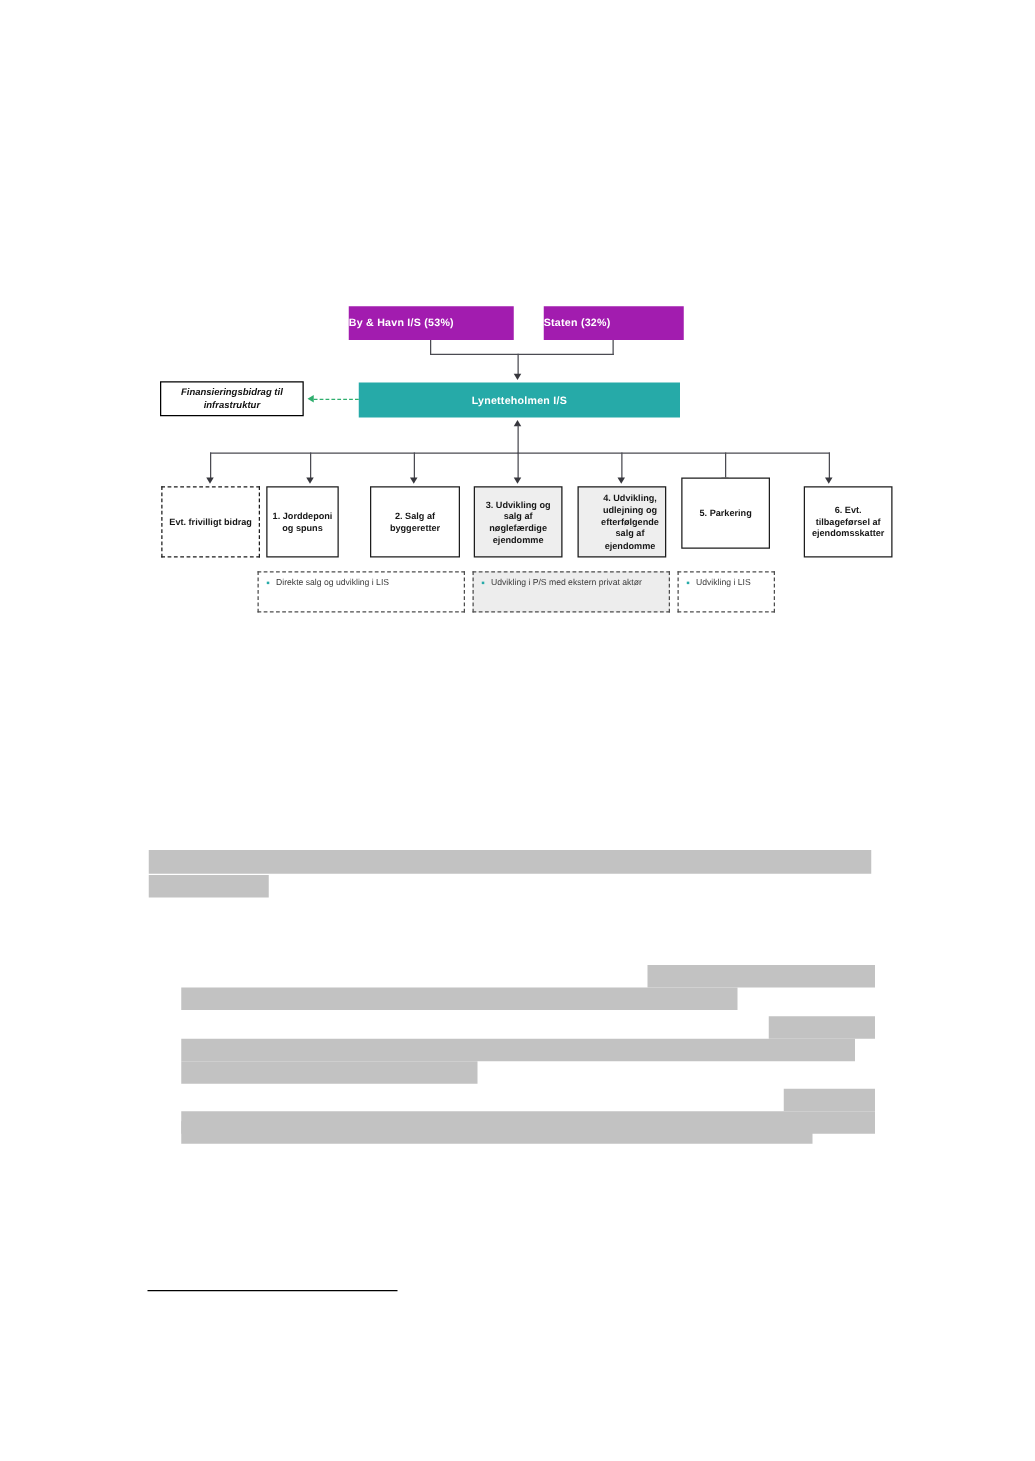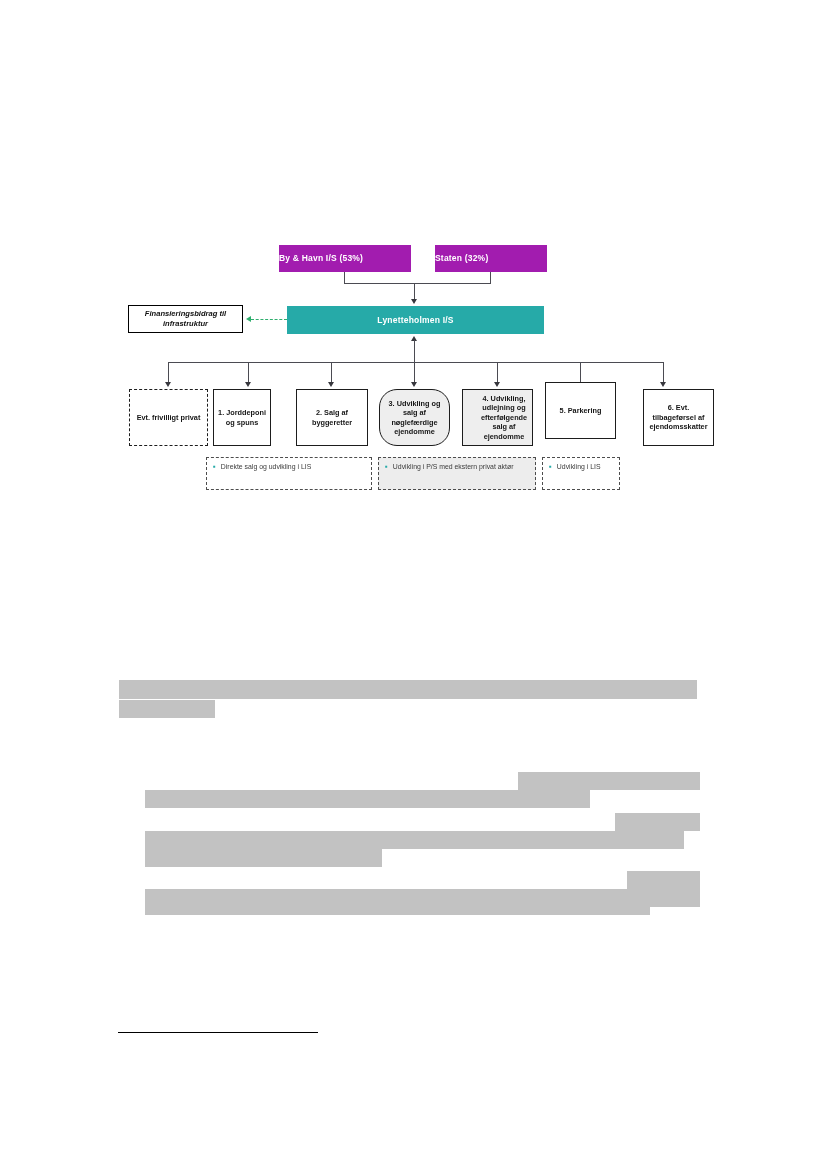--- a/index.html
+++ b/index.html
@@ -189,32 +189,32 @@
     <div class="abs vline" style="left:497px; top:362px; width:1.2px; height:21px;"></div>
     <div class="abs arrow-down" style="left:494px; top:382px;"></div>
 
     <div class="abs vline" style="left:580px; top:362px; width:1.2px; height:21px;"></div>
     <div class="abs arrow-down" style="left:577px; top:382px;"></div>
 
     <div class="abs vline" style="left:663px; top:362px; width:1.2px; height:21px;"></div>
     <div class="abs arrow-down" style="left:660px; top:382px;"></div>
 
     <div class="abs src-box dashed" style="left:129px; top:389px; width:79px; height:57px;">
-      <span>Evt. frivilligt privat</span>
+      <span>Evt. frivilligt bidrag</span>
     </div>
 
     <div class="abs src-box" style="left:213px; top:389px; width:58px; height:57px;">
       <span>1. Jorddeponi og spuns</span>
     </div>
 
     <div class="abs src-box" style="left:296px; top:389px; width:72px; height:57px;">
       <span>2. Salg af byggeretter</span>
     </div>
 
-    <div class="abs src-box shaded" style="left:379px; top:389px; width:71px; height:57px;border-radius:18px;">
+    <div class="abs src-box shaded" style="left:379px; top:389px; width:71px; height:57px;">
       <span>3. Udvikling og salg af nøglefærdige ejendomme</span>
     </div>
 
     <div class="abs src-box shaded" style="left:462px; top:389px; width:71px; height:57px;padding-left:16px;">
       <span>4. Udvikling, udlejning og efterfølgende salg af ejendomme</span>
     </div>
 
     <div class="abs src-box" style="left:545px; top:366px; width:71px; height:57px;margin-top:16px;">
       <span>5. Parkering</span>
     </div>

